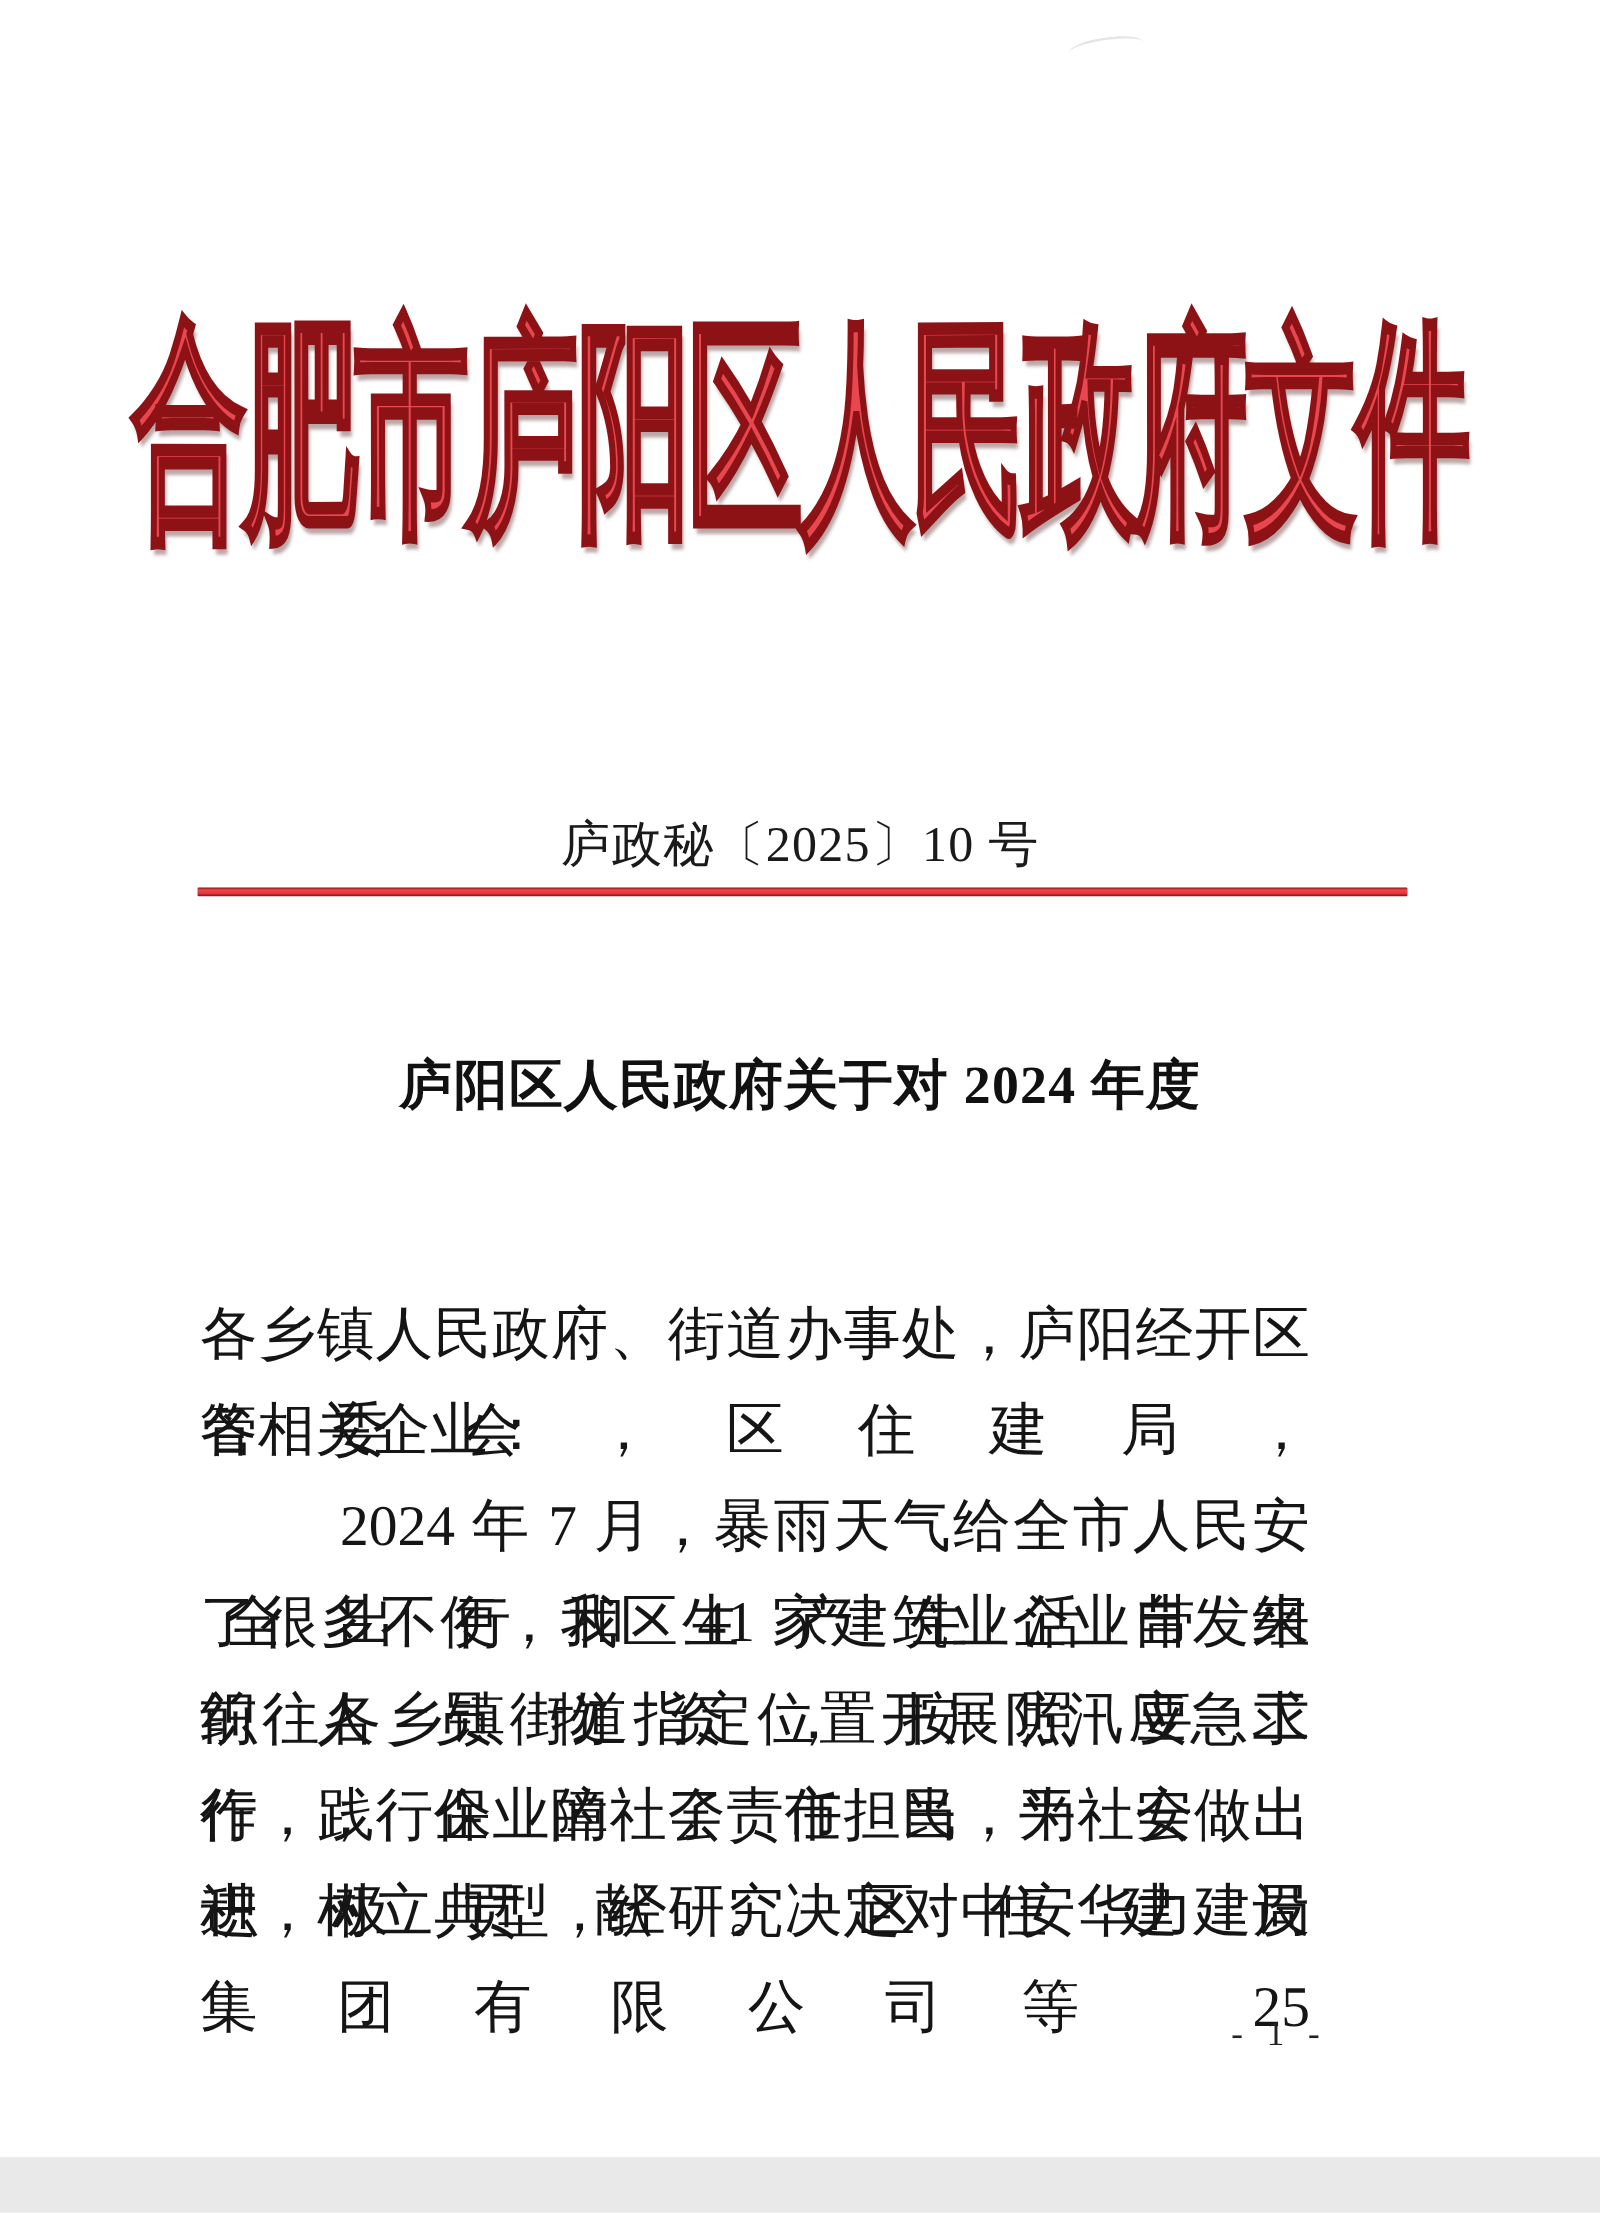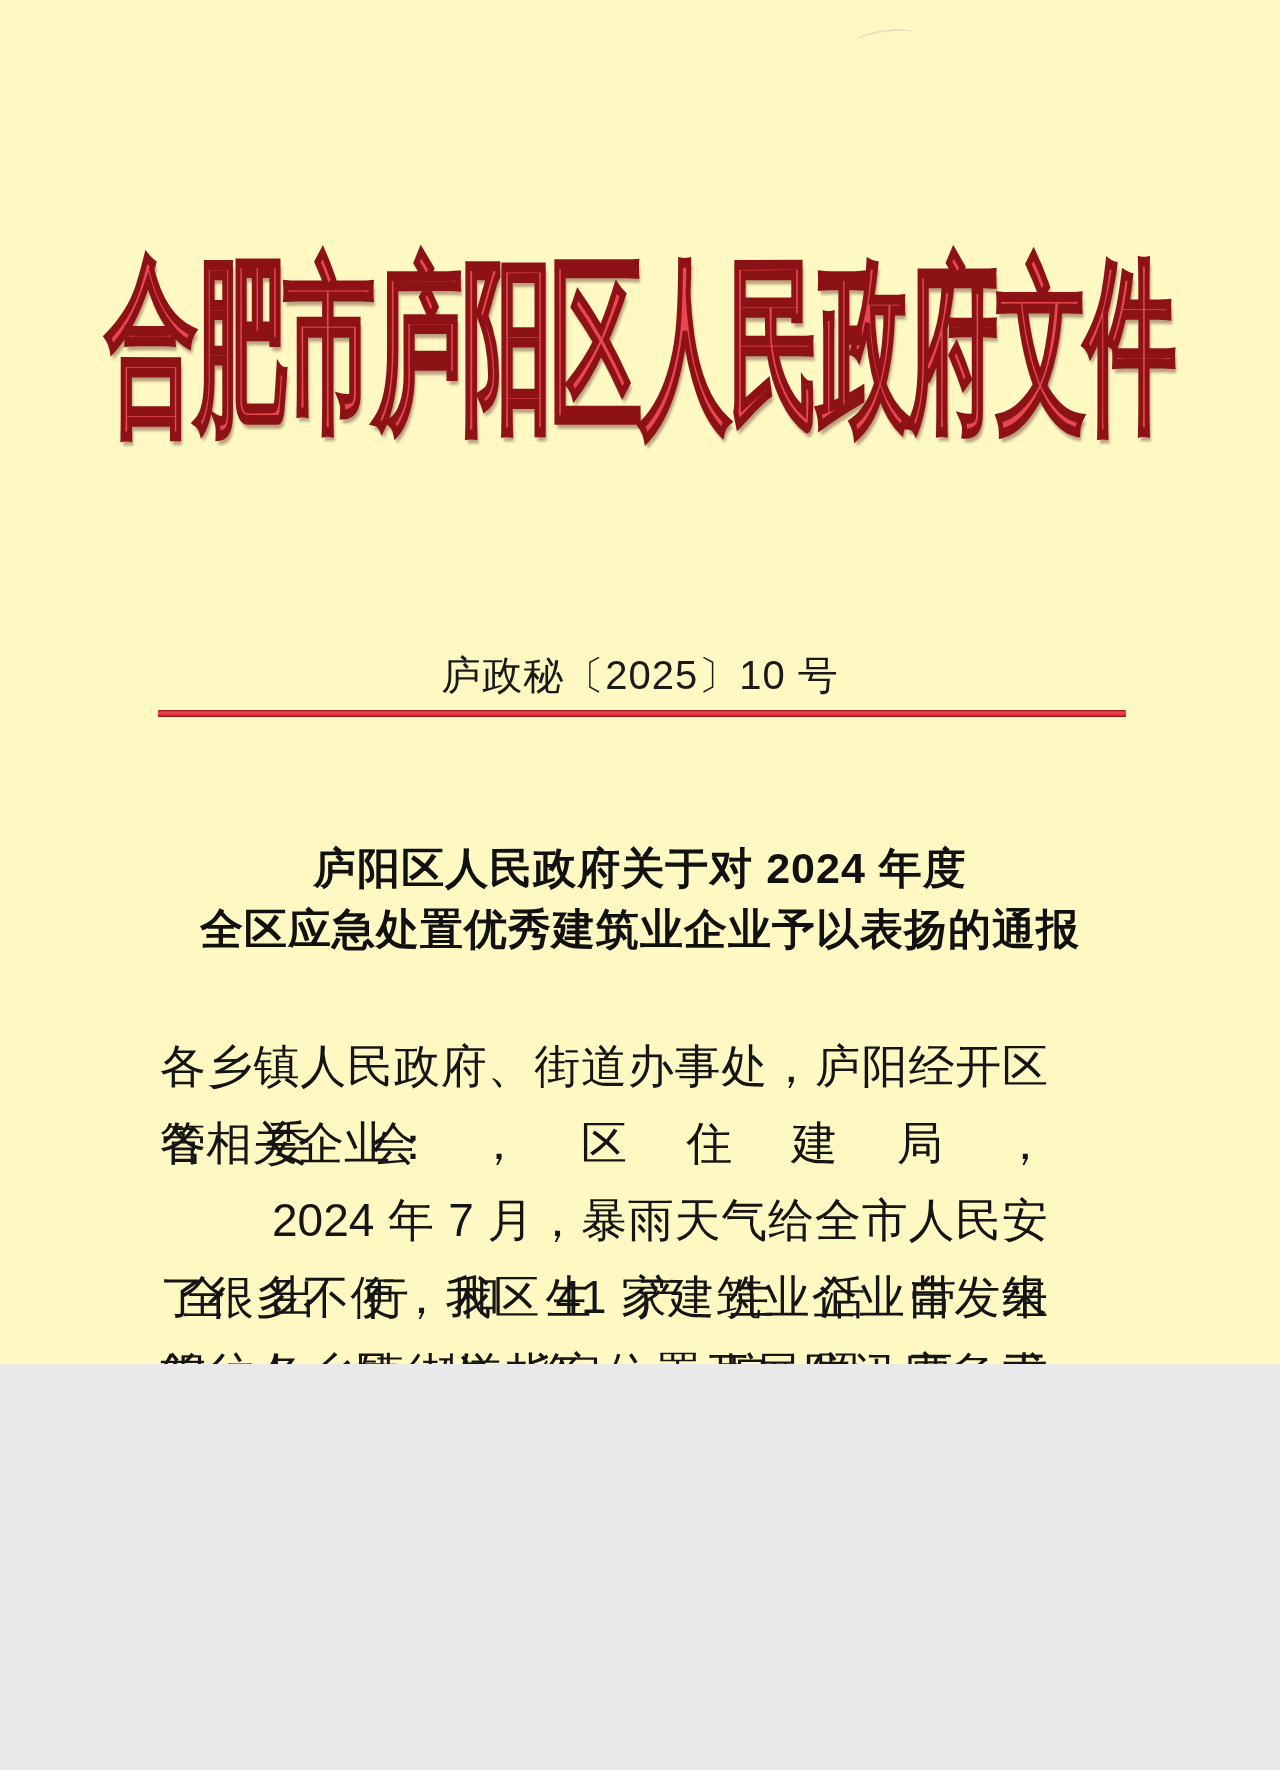--- a/index.html
+++ b/index.html
@@ -3,25 +3,25 @@
 <meta charset="utf-8">
 <style>
   html, body {
     margin: 0;
     padding: 0;
     background: #e9e9e9;
   }
   .page {
     position: relative;
     width: 1280px;
-    height: 1364px;
+    height: 1726px;
     margin: 0 auto;
-    background: #fef9c3;
+    background: #ffffff;
     overflow: hidden;
-    font-family: Liberation Sans, sans-serif;
+    font-family: Liberation Serif, serif;
     color: #1a1a1a;
   }
 
   
   .red-head {
     position: absolute;
     top: 250px;
     left: 0;
     width: 100%;
     height: 190px;
@@ -134,21 +134,20 @@
   <div class="red-head">
     <span class="stretch">合肥市庐阳区人民政府文件</span>
   </div>
 
   <div class="doc-number">庐政秘〔2025〕10 号</div>
 
   <div class="red-rule"></div>
 
   <div class="notice-title">
     <div>庐阳区人民政府关于对 2024 年度</div>
-    <div>全区应急处置优秀建筑业企业予以表扬的通报</div>
   </div>
 
   <div class="body-block">
     <div class="line jl">各乡镇人民政府、街道办事处，庐阳经开区管委会，区住建局，</div>
     <div class="line">各相关企业：</div>
 
     <div class="line jl indent">2024 年 7 月，暴雨天气给全市人民安全出行和生产生活带来</div>
     <div class="line jl">了很多不便，我区 41 家建筑业企业自发组织人员物资，按照要求</div>
     <div class="line jl">前往各乡镇街道指定位置开展防汛应急工作，保障了市民平安出</div>
     <div class="line jl">行，践行企业的社会责任担当，为社会做出积极贡献。区住建局</div>

